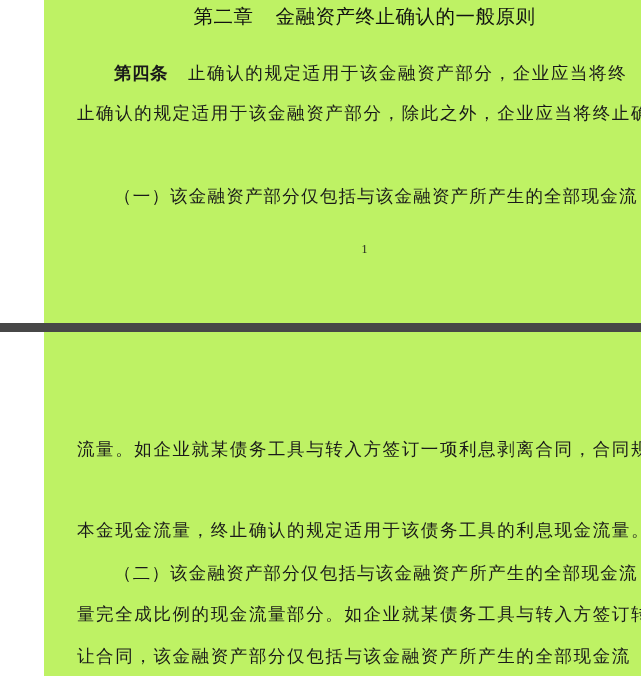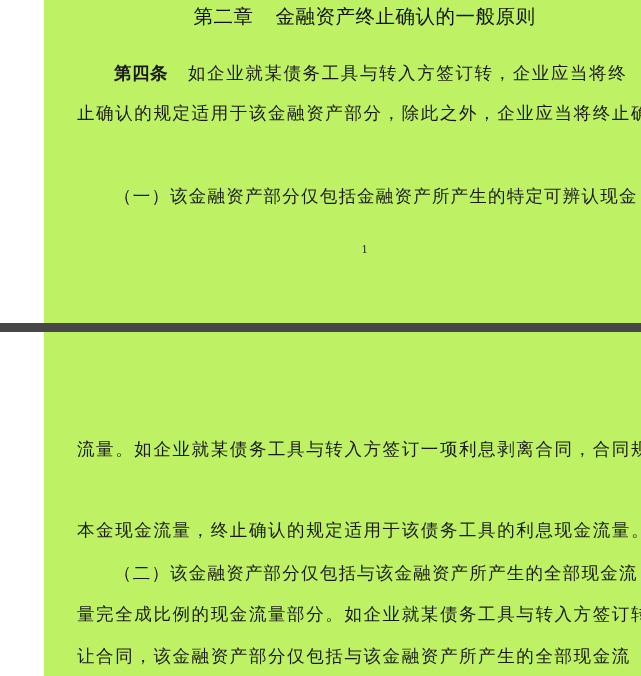--- a/index.html
+++ b/index.html
@@ -34,24 +34,24 @@
   </style>
 </head>
 <body>
 
 <div class="page page1">
   <div class="title">
     <span>第二章</span><span class="gap"></span><span>金融资产终止确认的一般原则</span>
   </div>
 
   <div class="line" style="top:62px; left:70px;">
-    <span class="art-label">第四条</span><span>如企业就某债务工具与转入方签订转，企业应当将终</span>
+    <span class="art-label">第四条</span><span>止确认的规定适用于该金融资产部分，企业应当将终</span>
   </div>
   <div class="line" style="top:102px; left:33px;">止确认的规定适用于该金融资产部分，除此之外，企业应当将终止确</div>
-  <div class="line" style="top:185px; left:70px; letter-spacing:1.2px;">（一）该金融资产部分仅包括金融资产所产生的特定可辨认现金</div>
+  <div class="line" style="top:185px; left:70px; letter-spacing:1.2px;">（一）该金融资产部分仅包括与该金融资产所产生的全部现金流</div>
 
   <div class="page-num">1</div>
 </div>
 
 <div class="divider"></div>
 
 <div class="page page2">
   <div class="line" style="top:106px; left:33px;">流量。如企业就某债务工具与转入方签订一项利息剥离合同，合同规</div>
   <div class="line" style="top:187px; left:33px;">本金现金流量，终止确认的规定适用于该债务工具的利息现金流量。</div>
   <div class="line" style="top:230px; left:70px; letter-spacing:1.2px;text-align:center;">（二）该金融资产部分仅包括与该金融资产所产生的全部现金流</div>

